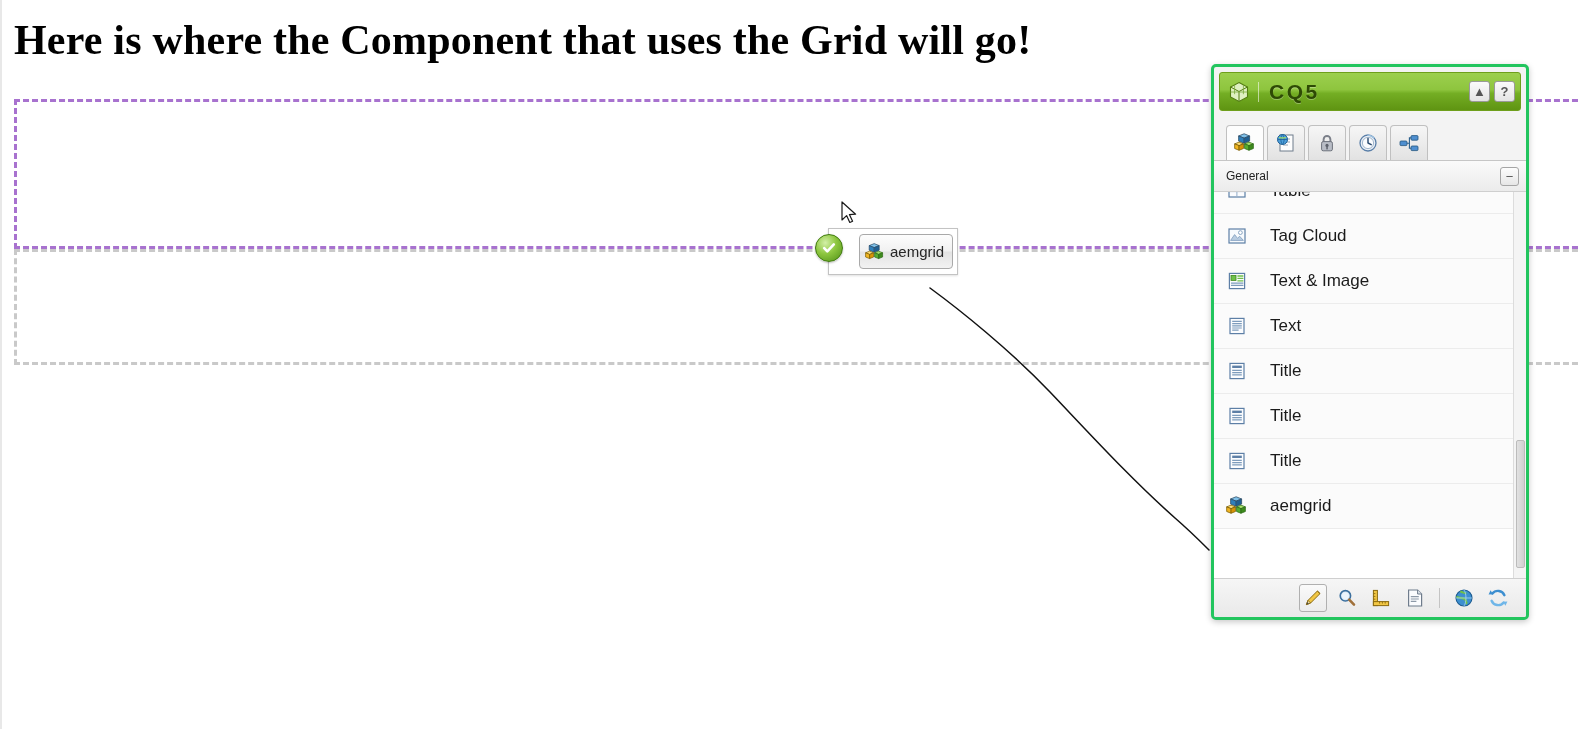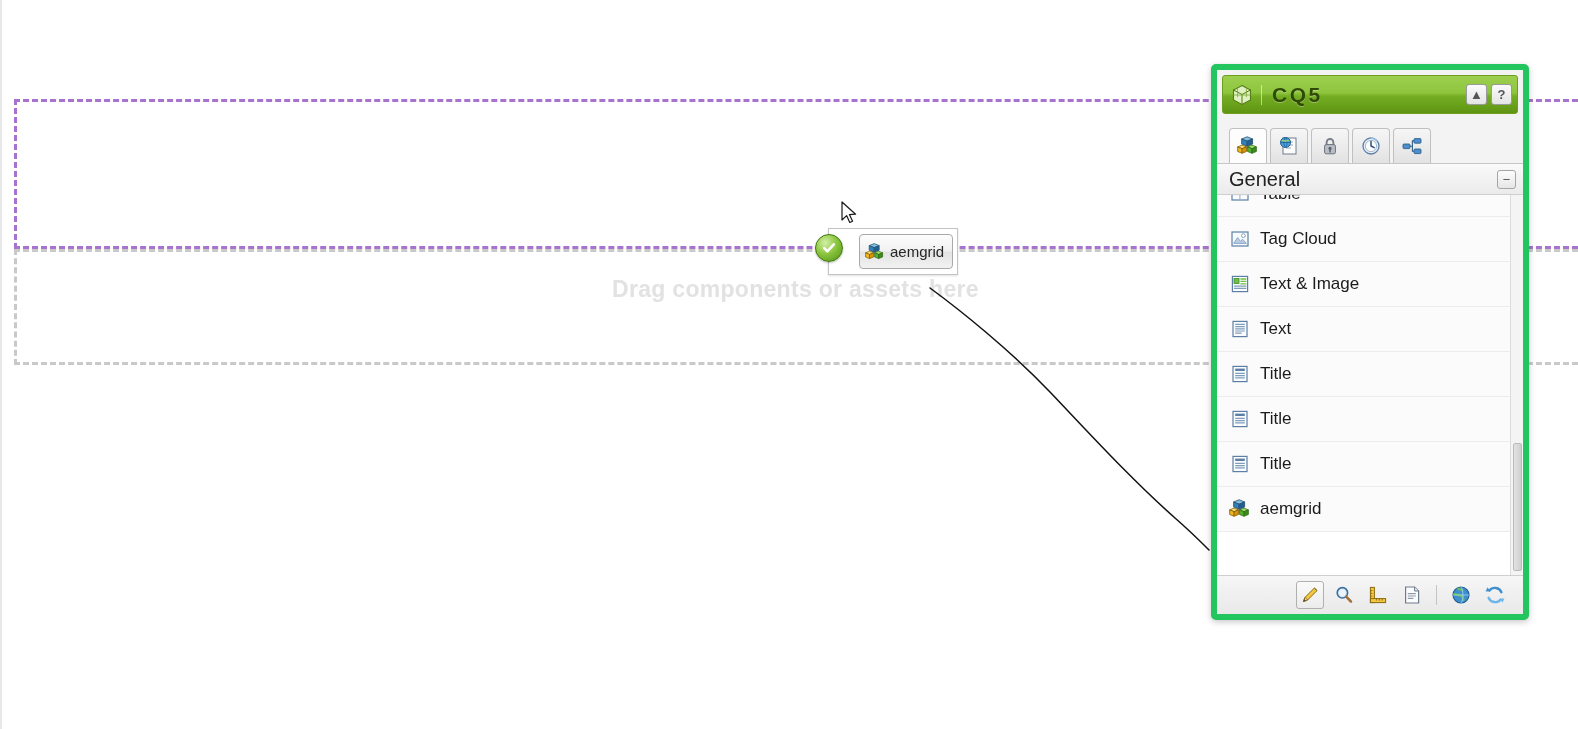--- a/index.html
+++ b/index.html
@@ -63,21 +63,21 @@
 
   
   .mouse-cursor{position:absolute;left:840px;top:200px;}
 
   
   .annotation{position:absolute;left:0;top:0;width:1578px;height:729px;pointer-events:none;}
 
   
   .sidekick{
     position:absolute;left:1211px;top:64px;width:318px;height:556px;
-    background:#f3f3f3;border:6px solid #22c55e;border-radius:5px;box-sizing:border-box;
+    background:#f3f3f3;border:3px solid #22c55e;border-radius:5px;box-sizing:border-box;
     box-shadow:0 2px 6px rgba(0,0,0,.22);
     display:flex;flex-direction:column;overflow:hidden;
   }
   .sk-titlebar{
     height:39px;flex:none;margin:5px 5px 0 5px;border-radius:3px;
     background:linear-gradient(to bottom,#9ccf4e 0%,#8ec53e 45%,#74ae24 55%,#5f9412 100%);
     border:1px solid #6e9f1c;box-sizing:border-box;
     display:flex;align-items:center;padding:0 5px 0 8px;position:relative;
   }
   .sk-logo{width:22px;height:22px;flex:none;}
@@ -104,32 +104,32 @@
     background:linear-gradient(to bottom,#f6f6f6,#e2e2e2);
     display:flex;align-items:center;justify-content:center;
   }
   .sk-tab.active{background:#fdfdfd;border-color:#c0c0c0;}
 
   .sk-section-head{
     flex:none;height:30px;background:linear-gradient(to bottom,#fafafa,#ebebeb);
     border-bottom:1px solid #cfcfcf;display:flex;align-items:center;
     padding:0 7px 0 12px;
   }
-  .sk-section-title{font-size:20px;color:#222;flex:1;}
+  .sk-section-title{font-size:12px;color:#222;flex:1;}
   .sk-section-btn{
     width:19px;height:19px;border:1px solid #a5a5a5;border-radius:3px;
     background:linear-gradient(to bottom,#fdfdfd,#e6e6e6);
     display:flex;align-items:center;justify-content:center;
     font-size:13px;color:#555;box-sizing:border-box;line-height:1;
   }
 
   .sk-list-wrap{flex:1;position:relative;overflow:hidden;background:#fff;border-bottom:1px solid #cfcfcf;}
   .sk-list{position:absolute;left:0;top:-23px;right:13px;}
   .sk-item{
-    height:45px;display:flex;align-items:center;gap:9px;padding-left:12px;
+    height:45px;display:flex;align-items:center;gap:22px;padding-left:12px;
     border-bottom:1px solid #ececec;background:#fbfbfb;box-sizing:border-box;
   }
   .sk-item-label{font-size:17px;color:#1b1b1b;white-space:nowrap;}
 
   .sk-scrollbar{
     position:absolute;right:0;top:0;width:13px;bottom:0;
     background:#f4f4f4;border-left:1px solid #dcdcdc;box-sizing:border-box;
   }
   .sk-scroll-thumb{
     position:absolute;left:2px;width:9px;top:248px;height:128px;border-radius:2px;
@@ -146,25 +146,25 @@
 
   svg{display:block;}
 </style>
 </head>
 <body>
 
 <div id="root">
 
   <div class="page-left-rule"></div>
 
+  <div class="page-heading">Here is where the Component that uses the Grid will go!</div>
 
   <div class="dropzone-outer"></div>
   <div class="dropzone-outer-bottom"></div>
   <div class="dropzone-inner"></div>
-  <div class="dropzone-hint">Drag components or assets here</div>
 
   <div class="drag-ghost">
     <div class="ok-badge">
       <svg width="16" height="16" viewBox="0 0 16 16">
         <path d="M3.2 8.2 L6.3 11.4 L12.8 4.4" stroke="#ffffff" stroke-width="2.6" fill="none" stroke-linecap="round" stroke-linejoin="round"></path>
       </svg>
     </div>
     <div class="drag-ghost-btn">
       <span>
         <svg width="20" height="20" viewBox="0 0 20 20">

